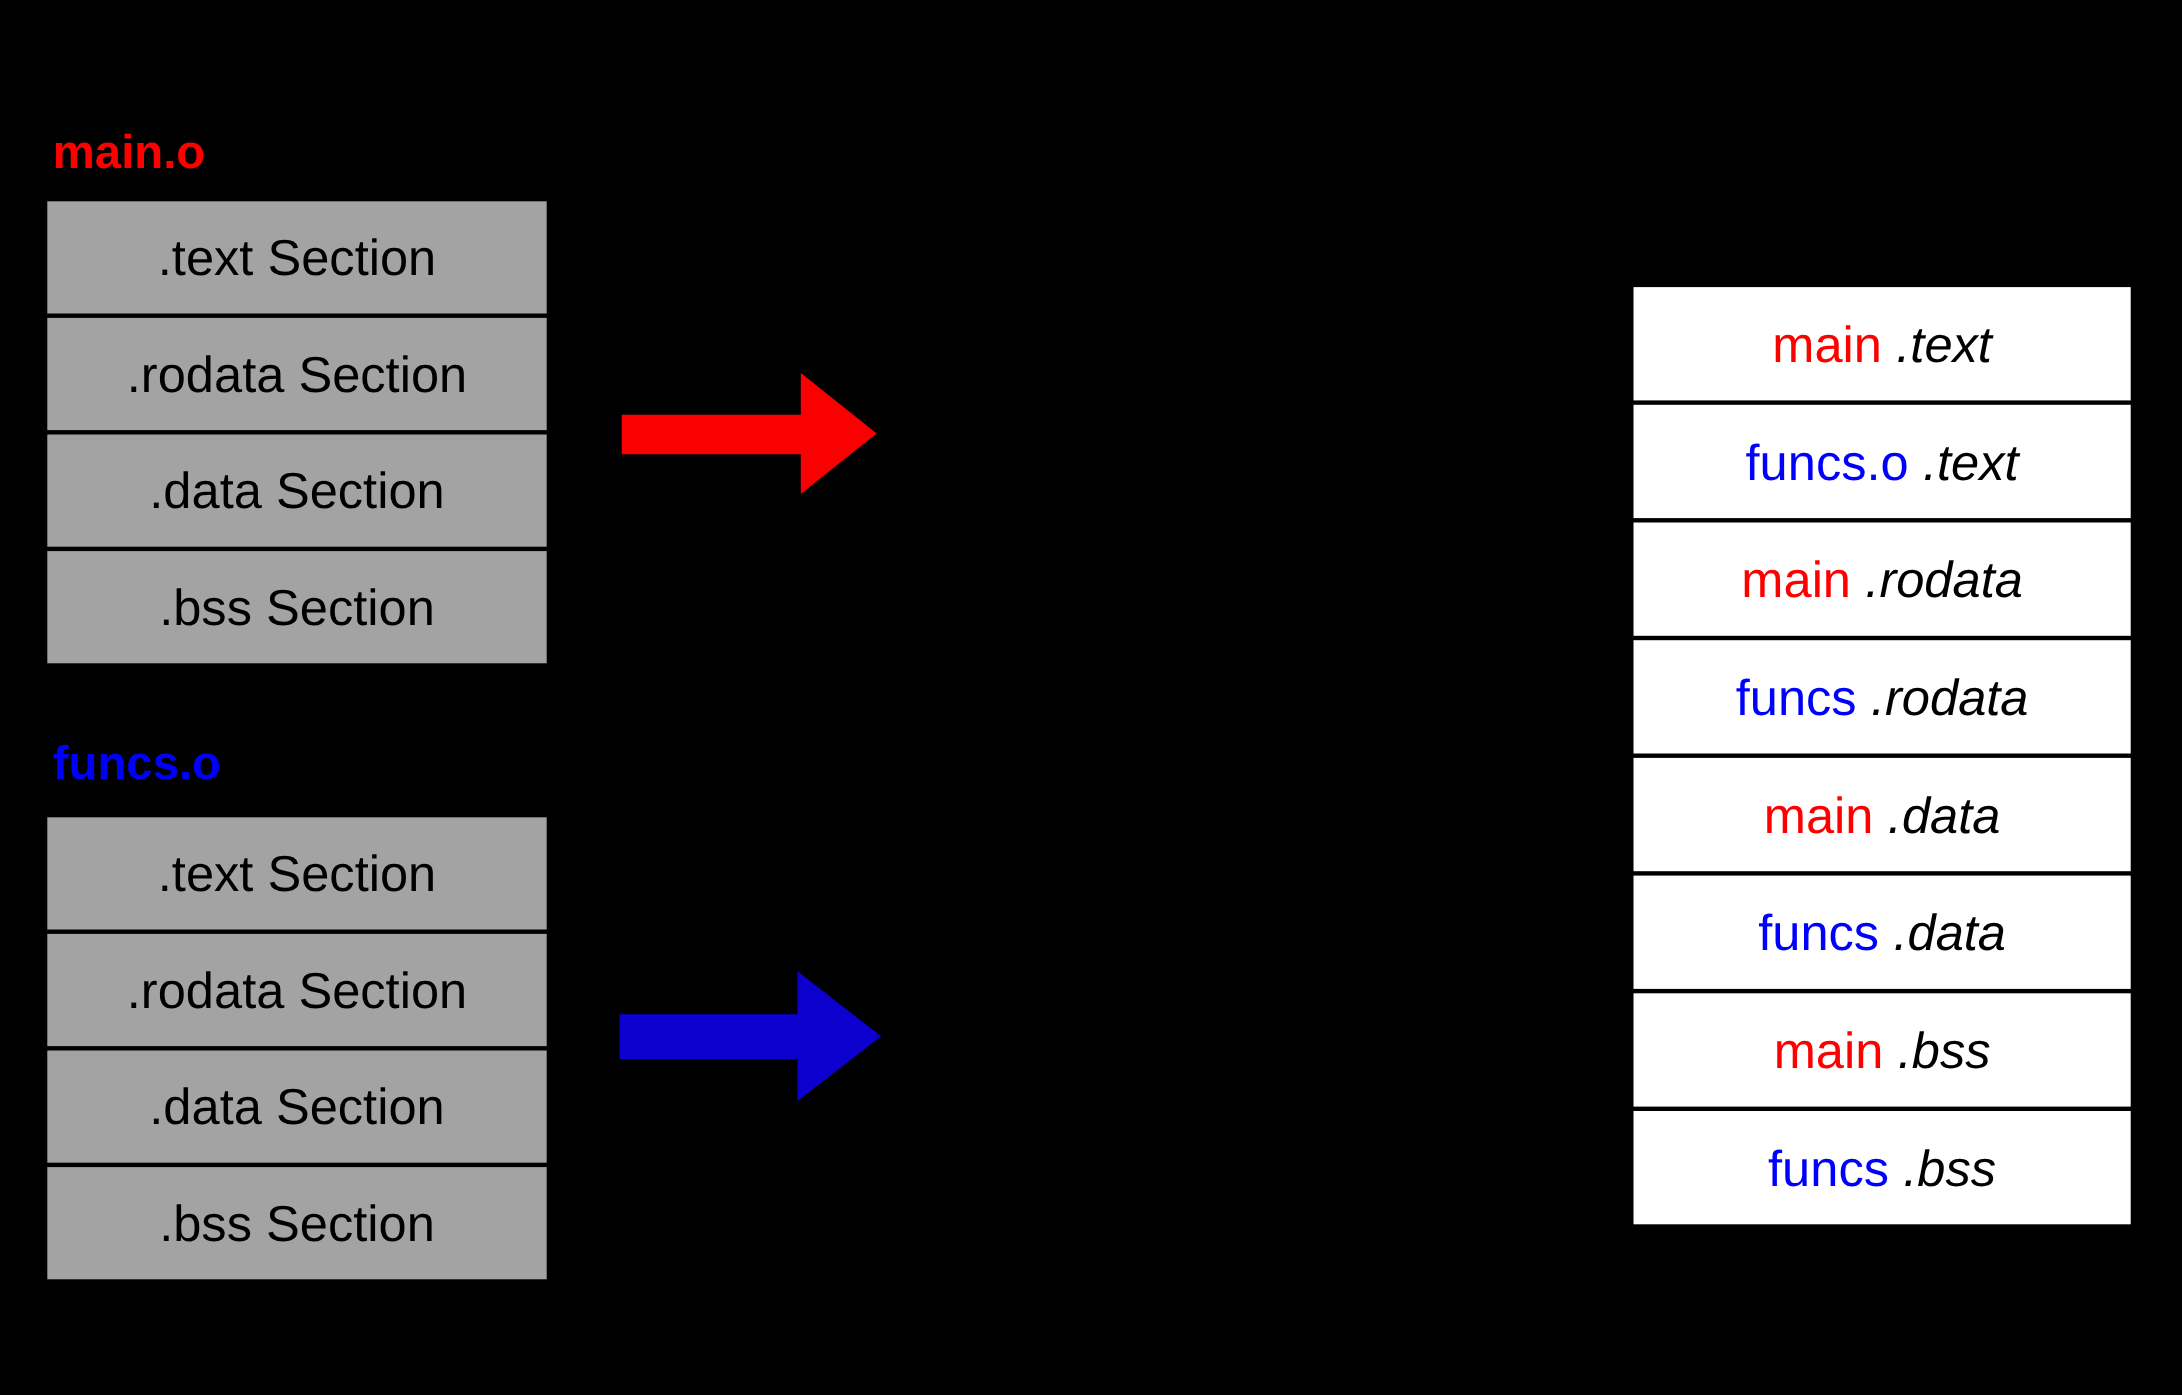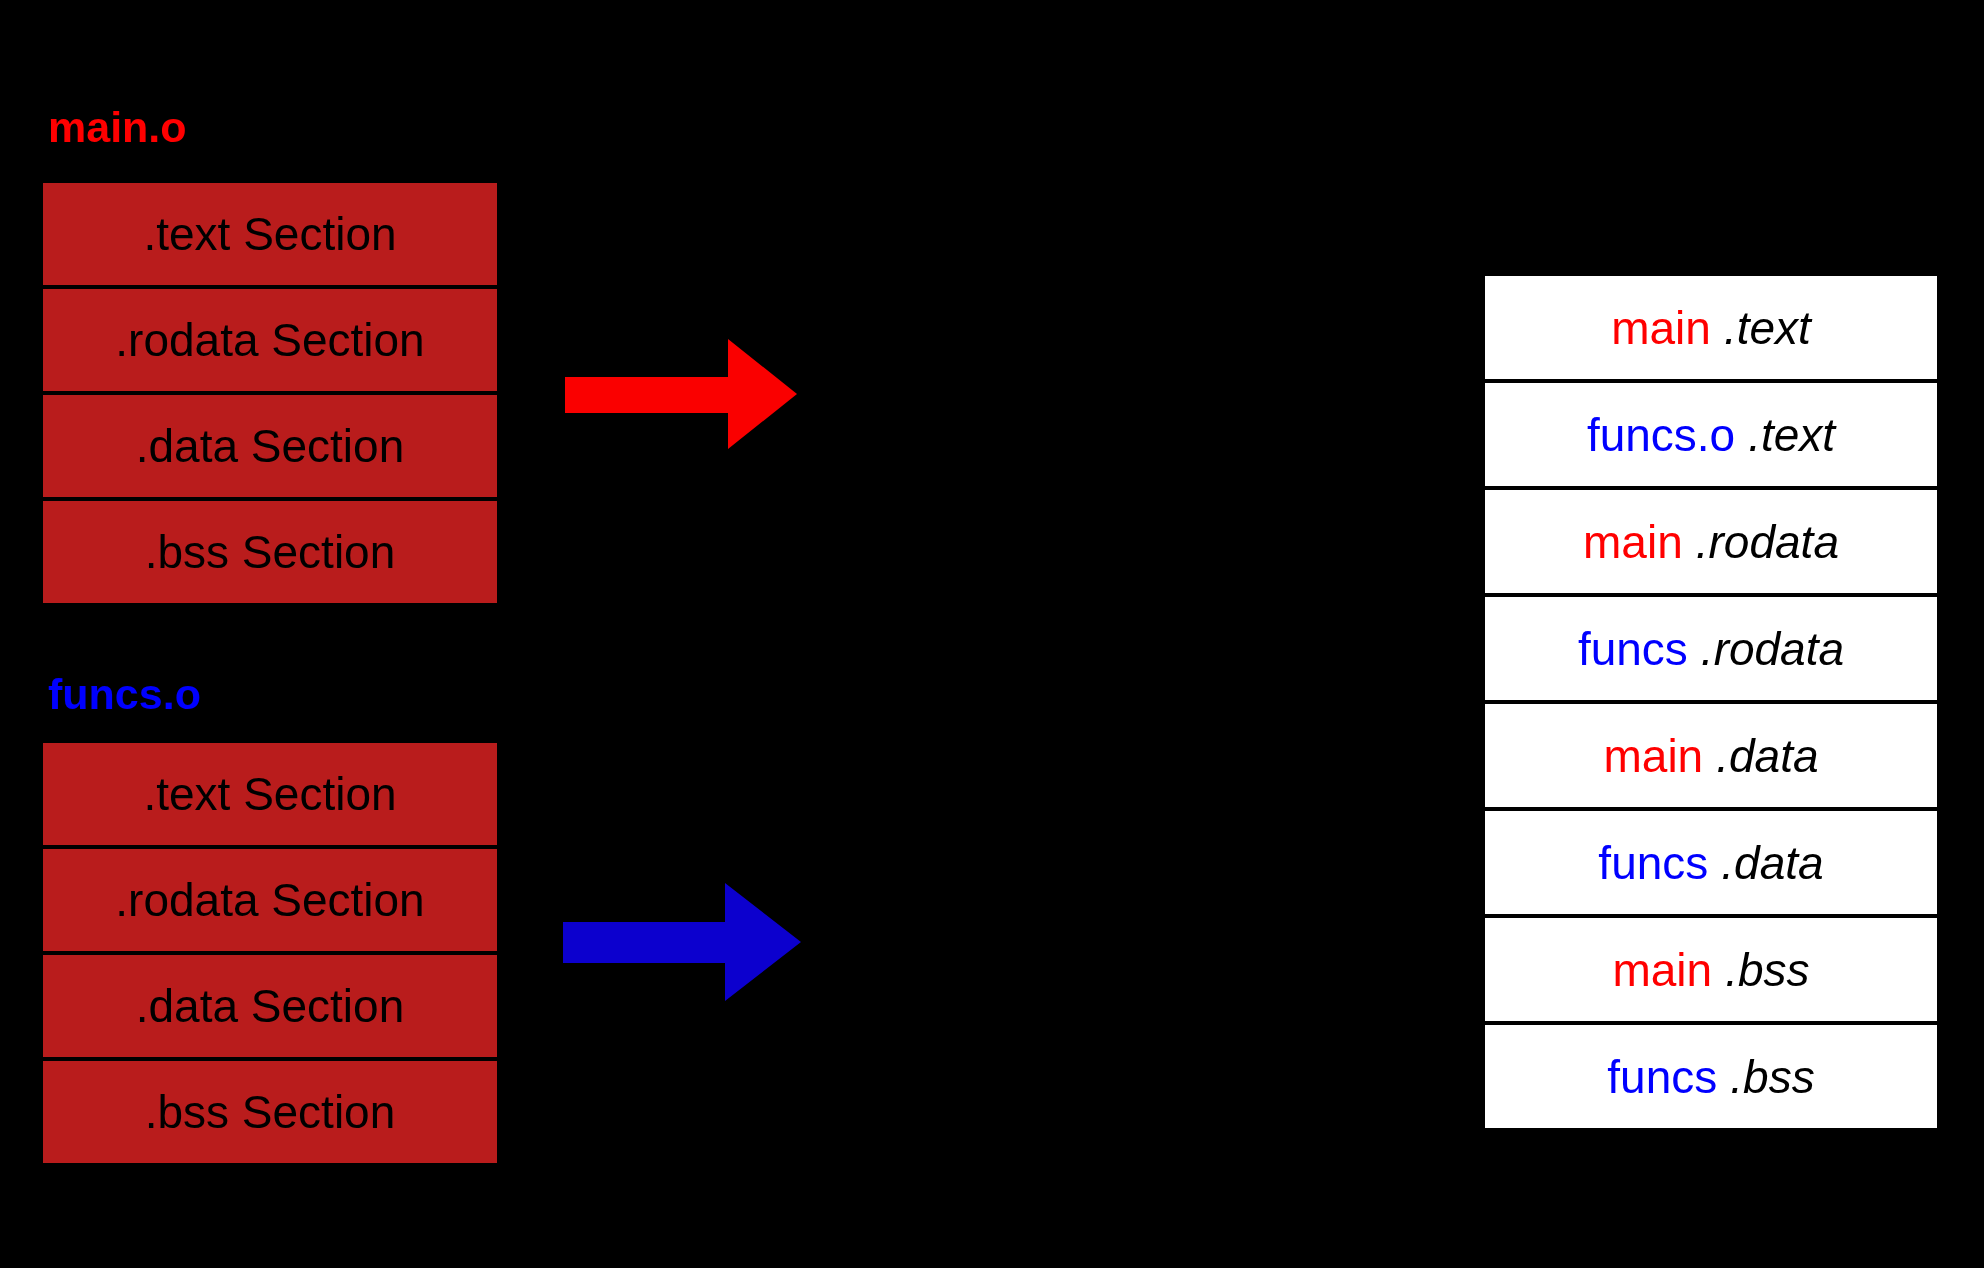--- a/index.html
+++ b/index.html
@@ -12,35 +12,35 @@
   }
   .canvas { position: absolute; inset: 0; }
 
   .file-label {
     position: absolute;
     font-size: 43px;
     font-weight: bold;
     line-height: 1;
     white-space: nowrap;
   }
-  #main-o-label  { left: 48px; top: 106px; }
+  #main-o-label  { left: 48px; top: 118px; }
   #funcs-o-label { left: 48px; top: 673px; }
 
   .stack {
     position: absolute;
     display: flex;
     flex-direction: column;
     gap: 4px;
   }
   #main-o-stack  { left: 43px; top: 183px; width: 454px; }
   #funcs-o-stack { left: 43px; top: 743px; width: 454px; }
 
   .section-row {
     height: 102px;
-    background: #b91c1c;
+    background: #a3a3a3;
     color: #000000;
     font-size: 46px;
     display: flex;
     align-items: center;
     justify-content: center;
     white-space: nowrap;
   }
 
   .arrow { position: absolute; }
   #red-arrow  { left: 565px; top: 339px; }
@@ -53,21 +53,21 @@
     background: #FFFFFF;
     color: #000000;
     font-size: 48px;
     display: flex;
     align-items: center;
     justify-content: center;
   }
 
   #output-stack {
     position: absolute;
-    left: 1485px; top: 276px;
+    left: 1485px; top: 261px;
     width: 452px;
     display: flex;
     flex-direction: column;
     gap: 4px;
   }
   .output-row {
     height: 103px;
     background: #FFFFFF;
     color: #000000;
     font-size: 46px;

